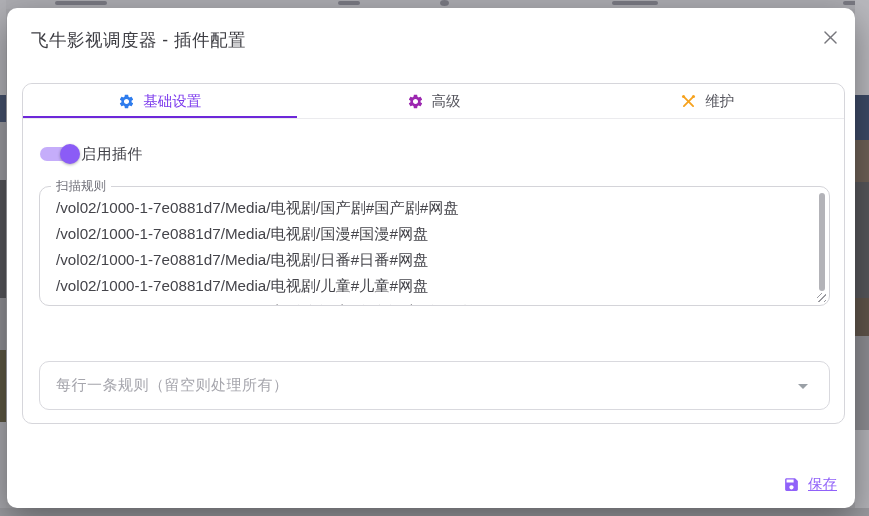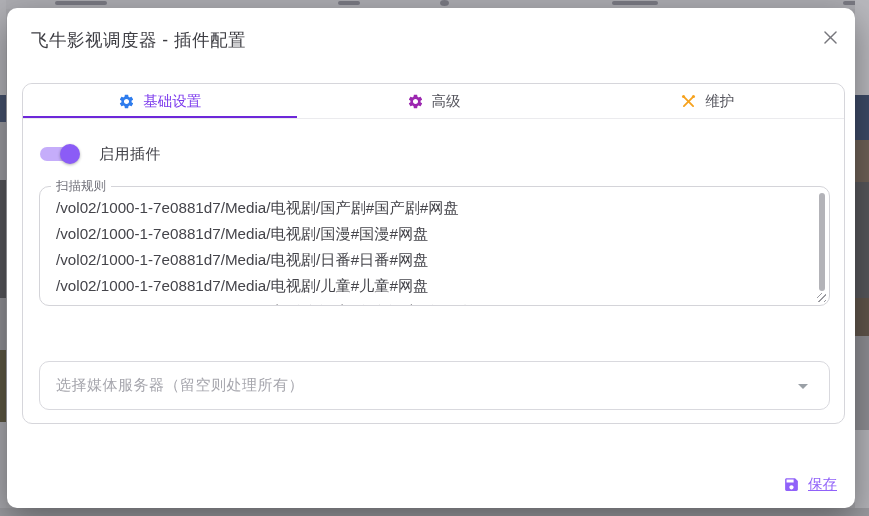--- a/index.html
+++ b/index.html
@@ -67,21 +67,21 @@
     content:""; position:absolute; left:0; right:0; bottom:0; height:2px;
     background:var(--tab-underline,#6d28d9);
   }
   .ticon-blue   { color:var(--gear-blue,#2e7ced); }
   .ticon-purple { color:var(--gear-purple,#9c27b0); }
   .ticon-orange { color:var(--tools-orange,#f6a21e); }
 
   
   .toggle-row {
     position:absolute; left:17px; top:60px;
-    display:flex; align-items:center; gap:21px;
+    display:flex; align-items:center; gap:3px;
   }
   .switch { position:relative; width:38px; height:20px; cursor:pointer; display:inline-block; }
   .switch .track {
     position:absolute; left:0; top:3px; width:38px; height:14px; border-radius:7px;
     background:var(--accent-purple,#8b5cf6); opacity:.5;
   }
   .switch .thumb {
     position:absolute; right:-2px; top:0; width:20px; height:20px; border-radius:50%;
     background:var(--accent-purple,#8b5cf6);
     box-shadow:0 1px 3px rgba(0,0,0,.3);
@@ -217,21 +217,21 @@
 /vol02/1000-1-7e0881d7/Media/电视剧/日番#日番#网盘
 /vol02/1000-1-7e0881d7/Media/电视剧/儿童#儿童#网盘
 /vol02/1000-1-7e0881d7/Media/电影/华语电影#华语电影#网盘
 /vol02/1000-1-7e0881d7/Media/电影/动画电影#动画电影#网盘</div>
       <div class="sb-thumb"></div>
       <div class="resize-handle"></div>
     </div>
 
 
     <div class="select">
-      <span class="placeholder">选择媒体服务器（留空则处理所有）</span>
+      <span class="placeholder">每行一条规则（留空则处理所有）</span>
       <span class="caret"></span>
     </div>
 
   </div>
 
   <button class="save-btn">
     <span style="display:flex;">
       <svg viewBox="0 0 24 24" fill="currentColor">
           <path d="M17 3H5c-1.11 0-2 .9-2 2v14c0 1.1.89 2 2 2h14c1.1 0 2-.9 2-2V7l-4-4zm-5 16c-1.66 0-3-1.34-3-3s1.34-3 3-3 3 1.34 3 3-1.34 3-3 3zm3-10H5V5h10v4z"></path>
         </svg>

